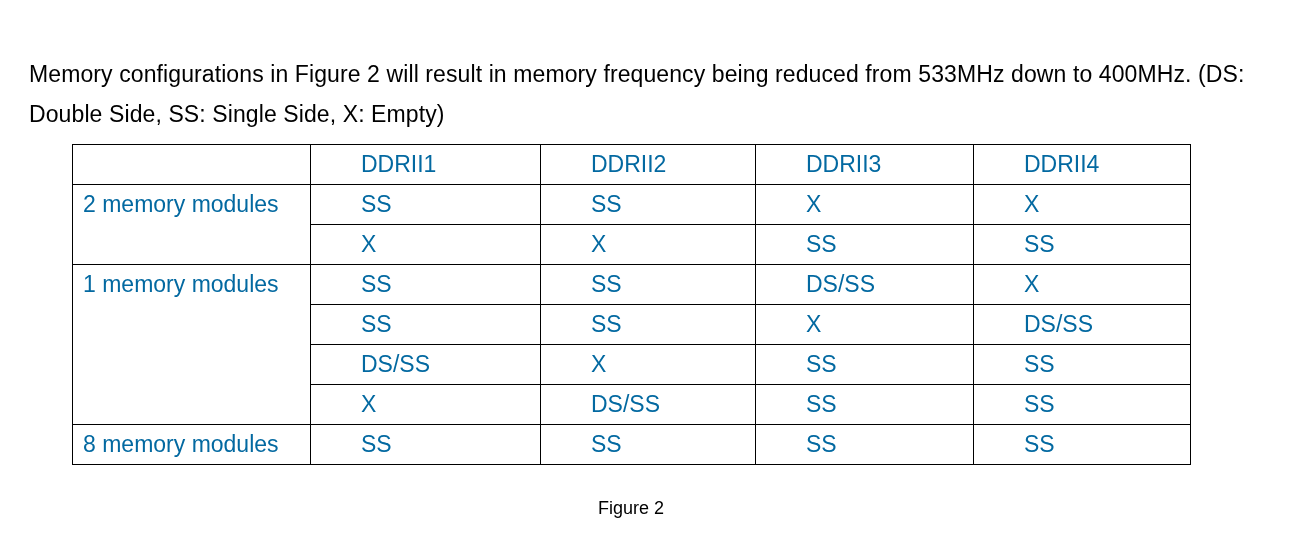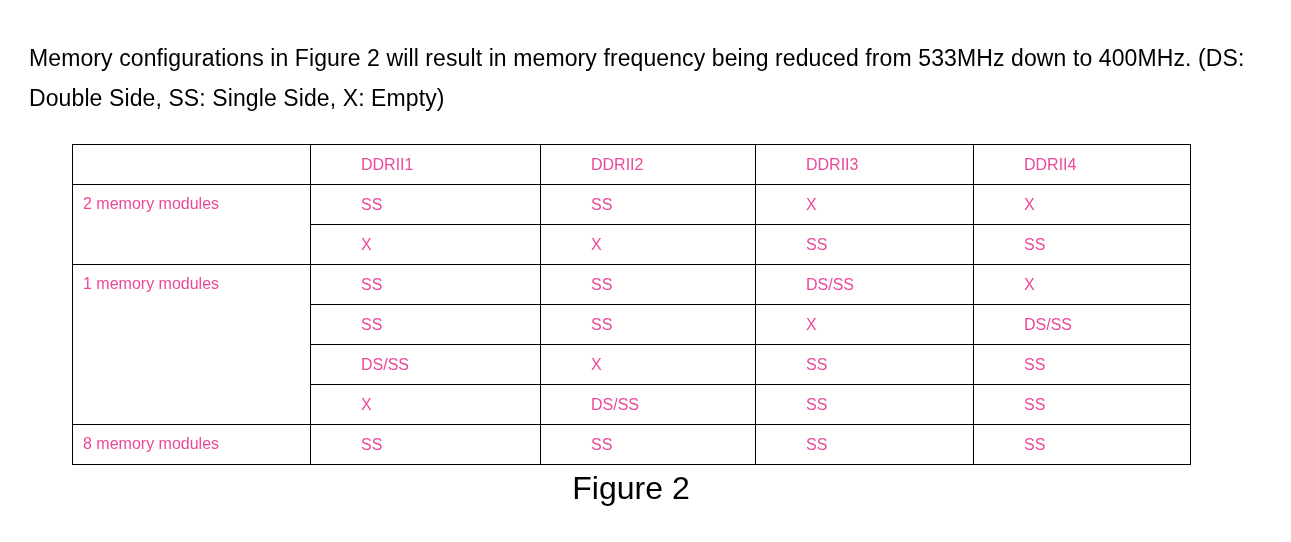--- a/index.html
+++ b/index.html
@@ -18,41 +18,41 @@
 
   #page {
     position: absolute;
     inset: 0;
   }
 
   
   .intro {
     position: absolute;
     left: 29px;
-    top: 38px;
+    top: 54px;
     width: 1230px;
     font-size: 23px;
     line-height: 40px;
     letter-spacing: 0.1px;
     color: #000;
   }
 
   
   .tbl-wrap {
     position: absolute;
     left: 72px;
     top: 144px;
     width: 1118px;
   }
   table.cfg {
     border-collapse: collapse;
     table-layout: fixed;
     width: 1118px;
-    font-size: 16px;
-    color: #ec4899;
+    font-size: 23px;
+    color: #0369a1;
   }
   table.cfg col.c-label { width: 238px; }
   table.cfg col.c1 { width: 230px; }
   table.cfg col.c2 { width: 215px; }
   table.cfg col.c3 { width: 218px; }
   table.cfg col.c4 { width: 217px; }
 
   table.cfg td {
     border: 1.6px solid #000;
     height: 40px;
@@ -69,24 +69,24 @@
     margin-left: 12px;
   }
   table.cfg td.blank {
     padding: 0;
   }
 
   
   .caption {
     position: absolute;
     left: 72px;
-    top: 472px;
+    top: 492px;
     width: 1118px;
     text-align: center;
-    font-size: 32px;
+    font-size: 18px;
     line-height: 32px;
     color: #000;
   }
 </style>
 </head>
 <body>
 
 <div id="page">
 
   <div class="intro">

